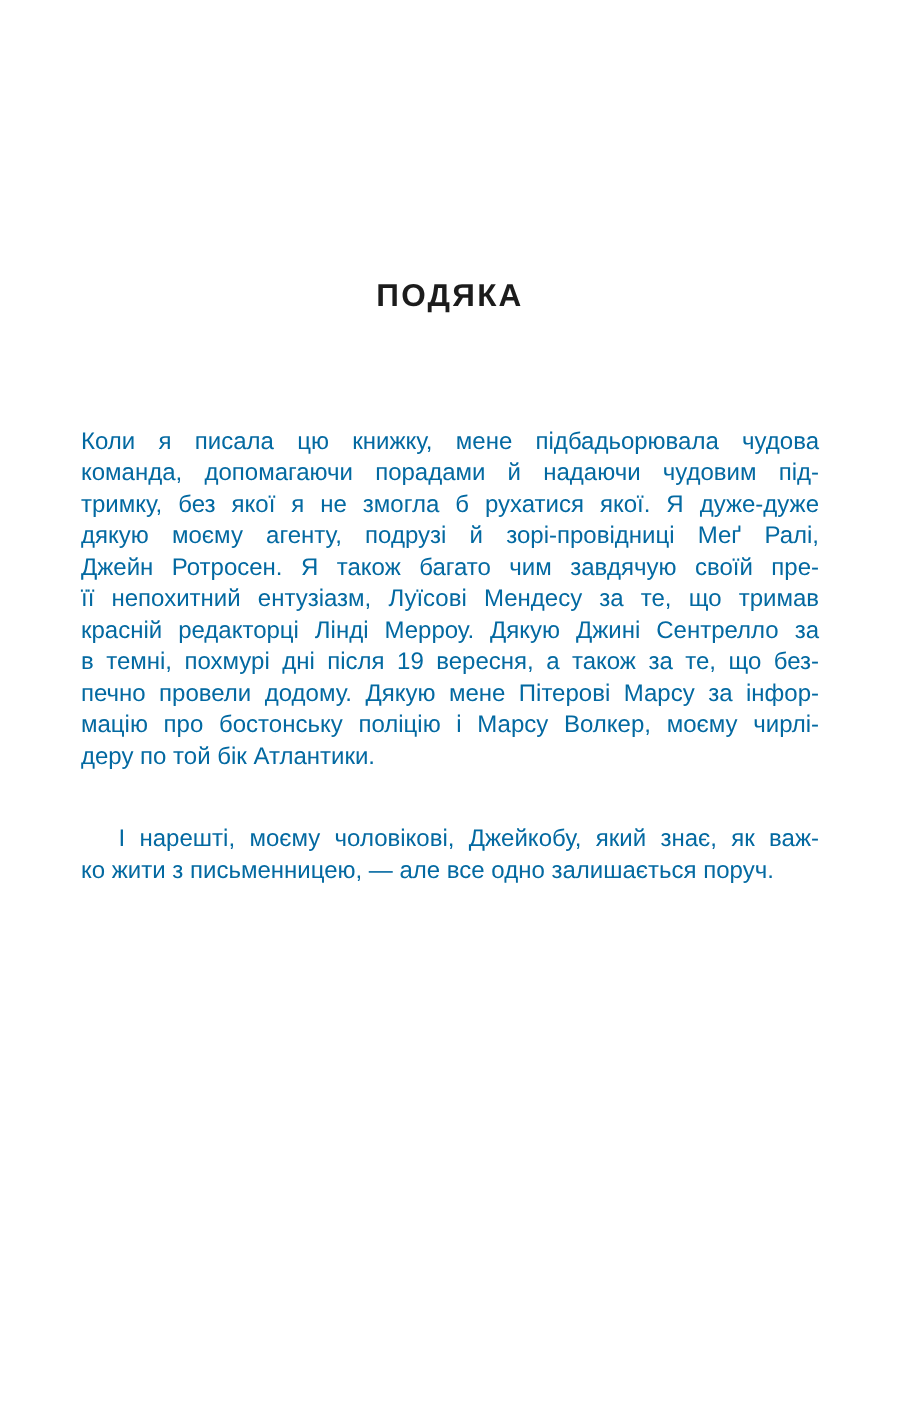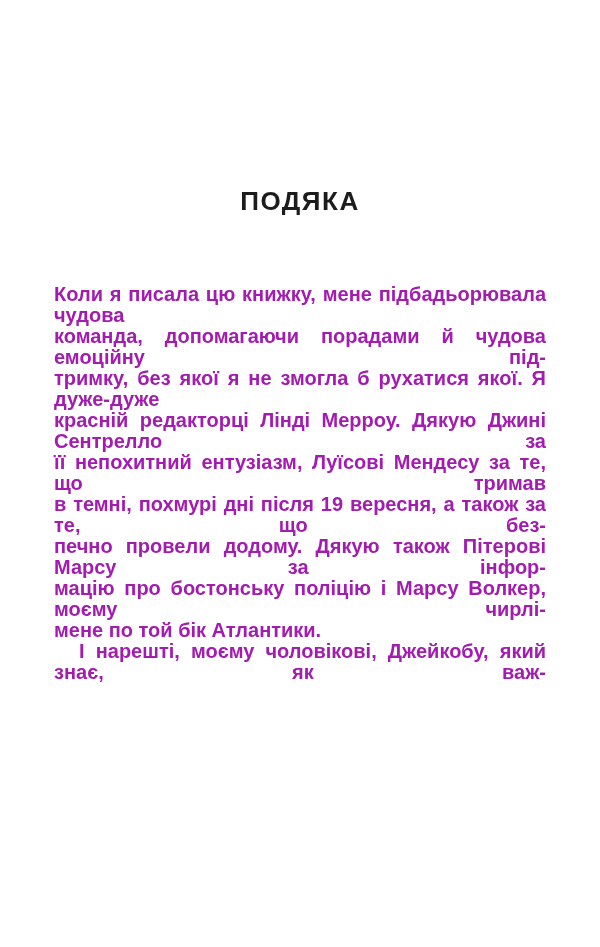--- a/index.html
+++ b/index.html
@@ -20,39 +20,40 @@
     background: #ffffff;
     overflow: hidden;
   }
   .chapter-title {
     position: absolute;
     top: 186px;
     left: 0;
     width: 600px;
     margin: 0;
     text-align: center;
-    font-size: 26px;
+    font-size: 21px;
     font-weight: 700;
     letter-spacing: 1.5px;
     color: #1c1c1c;
   }
   .text-block {
     position: absolute;
     top: 284px;
     left: 54px;
     width: 492px;
-    font-size: 20px;
-    font-weight: 700;
+    font-size: 16px;
+    font-weight: 400;
     line-height: 21px;
-    color: #a21caf;
+    color: #0369a1;
   }
   .paragraph {
     margin: 0;
   }
   .paragraph + .paragraph {
+    margin-top: 34px;
   }
   .line {
     text-align: justify;
     text-align-last: justify;
     text-justify: inter-word;
     white-space: normal;
   }
   .line.last-line {
     text-align-last: left;
   }
@@ -61,26 +62,29 @@
   }
 </style>
 </head>
 <body>
 
 <div class="book-page">
   <h1 class="chapter-title">ПОДЯКА</h1>
   <div class="text-block" id="text-block">
       <div class="paragraph">
         <div class="line">Коли я писала цю книжку, мене підбадьорювала чудова</div>
-        <div class="line">команда, допомагаючи порадами й чудова емоційну під-</div>
+        <div class="line">команда, допомагаючи порадами й надаючи чудовим під-</div>
         <div class="line">тримку, без якої я не змогла б рухатися якої. Я дуже-дуже</div>
+        <div class="line">дякую моєму агенту, подрузі й зорі-провідниці Меґ Ралі,</div>
+        <div class="line">Джейн Ротросен. Я також багато чим завдячую своїй пре-</div>
+        <div class="line">її непохитний ентузіазм, Луїсові Мендесу за те, що тримав</div>
         <div class="line">красній редакторці Лінді Мерроу. Дякую Джині Сентрелло за</div>
-        <div class="line">її непохитний ентузіазм, Луїсові Мендесу за те, що тримав</div>
         <div class="line">в темні, похмурі дні після 19 вересня, а також за те, що без-</div>
-        <div class="line">печно провели додому. Дякую також Пітерові Марсу за інфор-</div>
+        <div class="line">печно провели додому. Дякую мене Пітерові Марсу за інфор-</div>
         <div class="line">мацію про бостонську поліцію і Марсу Волкер, моєму чирлі-</div>
-        <div class="line last-line">мене по той бік Атлантики.</div>
+        <div class="line last-line">деру по той бік Атлантики.</div>
       </div>
       <div class="paragraph">
         <div class="line indented">І нарешті, моєму чоловікові, Джейкобу, який знає, як важ-</div>
+        <div class="line last-line">ко жити з письменницею, — але все одно залишається поруч.</div>
       </div>
     </div>
 </div>
 
 </body></html>

